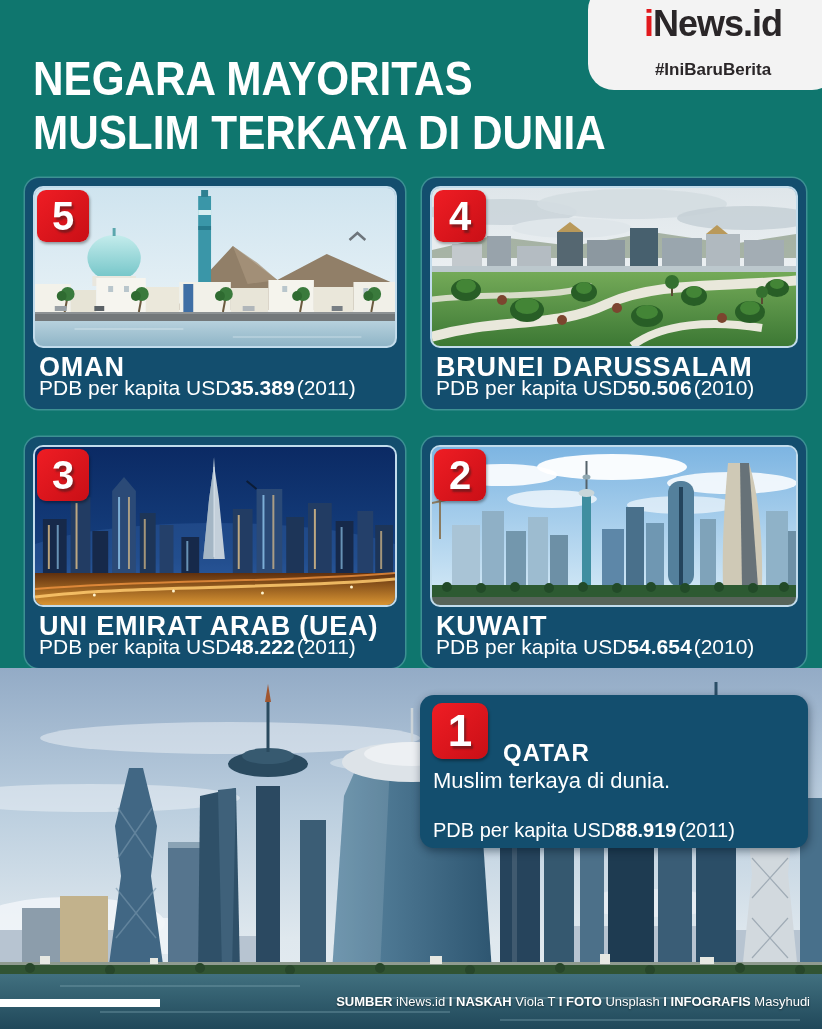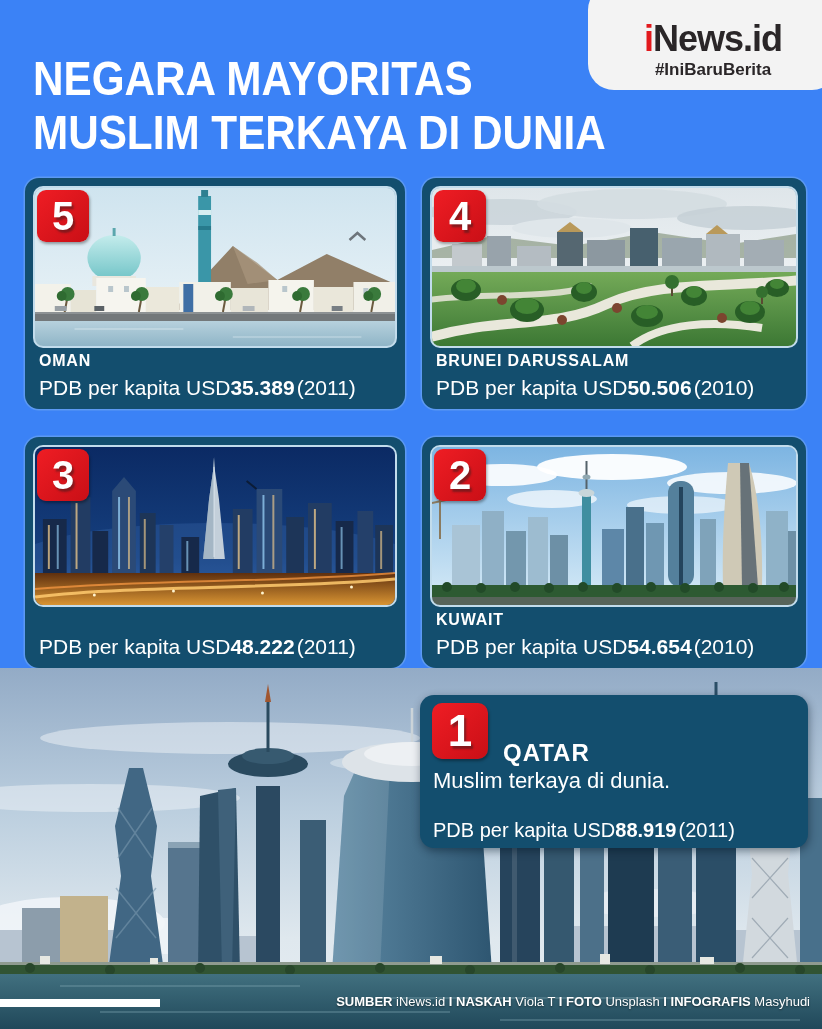--- a/index.html
+++ b/index.html
@@ -1,38 +1,38 @@
 <!DOCTYPE html>
 <html><head>
 <meta charset="utf-8">
 <style>
   html,body{margin:0;padding:0;background:#333;}
-  .poster{position:relative;width:822px;height:1029px;margin:0 auto;background:#3b82f6;
+  .poster{position:relative;width:822px;height:1029px;margin:0 auto;background:#0f766e;
           font-family:"Liberation Sans",sans-serif;overflow:hidden;}
   
   .brand-badge{position:absolute;left:588px;top:-16px;width:250px;height:106px;background:#f3f3f3;
                border-radius:26px;display:flex;flex-direction:column;align-items:center;justify-content:flex-end;
                padding-bottom:10px;box-sizing:border-box;}
   .brand-logo{font-size:36px;font-weight:bold;color:#2a2628;letter-spacing:-1px;line-height:1;}
   .logo-i{color:#e2191d;}
-  .brand-tagline{font-size:17px;font-weight:bold;color:#2a2628;margin-top:3px;}
+  .brand-tagline{font-size:17px;font-weight:bold;color:#2a2628;margin-top:18px;}
   
   .title{position:absolute;left:33px;top:52px;color:#fff;font-weight:bold;font-size:48px;line-height:54px;
          transform:scaleX(.88);transform-origin:left top;white-space:nowrap;letter-spacing:0;}
   
   .card{position:absolute;width:380px;height:231px;background:#134e6e;border-radius:14px;
         box-shadow:0 0 0 1.5px rgba(170,210,235,.30);}
   .photo-frame{position:absolute;left:8px;top:8px;width:360px;height:158px;border:2px solid #c2dcec;
                border-radius:10px;overflow:hidden;background:#7ca6bf;}
   .photo-frame svg{display:block;width:100%;height:100%;}
   .rank-badge{position:absolute;left:12px;top:12px;width:52px;height:52px;border-radius:9px;
               background:linear-gradient(135deg,#ef1d24,#c90f16);color:#fff;font-size:40px;font-weight:bold;
               display:flex;align-items:center;justify-content:center;
               text-shadow:2px 3px 2px rgba(30,30,30,.45);box-shadow:1px 2px 3px rgba(0,0,0,.35);}
-  .country{position:absolute;left:14px;top:174px;color:#fff;font-weight:bold;font-size:16px;letter-spacing:.8px;}
+  .country{position:absolute;left:14px;top:174px;color:#fff;font-weight:bold;font-size:27px;letter-spacing:.8px;}
   .pdb{position:absolute;left:14px;top:198px;color:#fff;font-size:21px;white-space:nowrap;}
   .pdb b{font-weight:bold;}
   .yr{margin-left:2px;}
   
   .doha{position:absolute;left:0;top:668px;width:822px;height:361px;}
   .doha svg{display:block;width:100%;height:100%;}
   
   .feature-card{position:absolute;left:420px;top:695px;width:388px;height:153px;background:#134e6e;
                 border-radius:14px;box-shadow:1px 3px 8px rgba(0,20,35,.45);}
   .feature-card .rank-badge{left:12px;top:8px;width:56px;height:56px;font-size:44px;border-radius:10px;}
@@ -273,20 +273,21 @@
             <circle cx="60" cy="148" r="1.5"></circle>
             <circle cx="140" cy="144" r="1.5"></circle>
             <circle cx="230" cy="146" r="1.5"></circle>
             <circle cx="320" cy="140" r="1.5"></circle>
           </g>
       </svg>
     </div>
     <div class="rank-badge">
         <span>3</span>
       </div>
+    <div class="country">UNI EMIRAT ARAB (UEA)</div>
     <div class="pdb"><span>PDB per kapita USD</span><b>48.222</b><span class="yr">(2011)</span></div>
   </section>
 
   <section class="card" style="left:422px;top:437px;width:384px;">
     <div class="photo-frame" style="width:364px;">
       <svg viewBox="0 0 364 158" preserveAspectRatio="none">
         <defs>
           <linearGradient id="ksky" x1="0" y1="0" x2="0" y2="1">
               <stop offset="0" stop-color="#7db5e2"></stop>
               <stop offset="1" stop-color="#d7ebf7"></stop>

